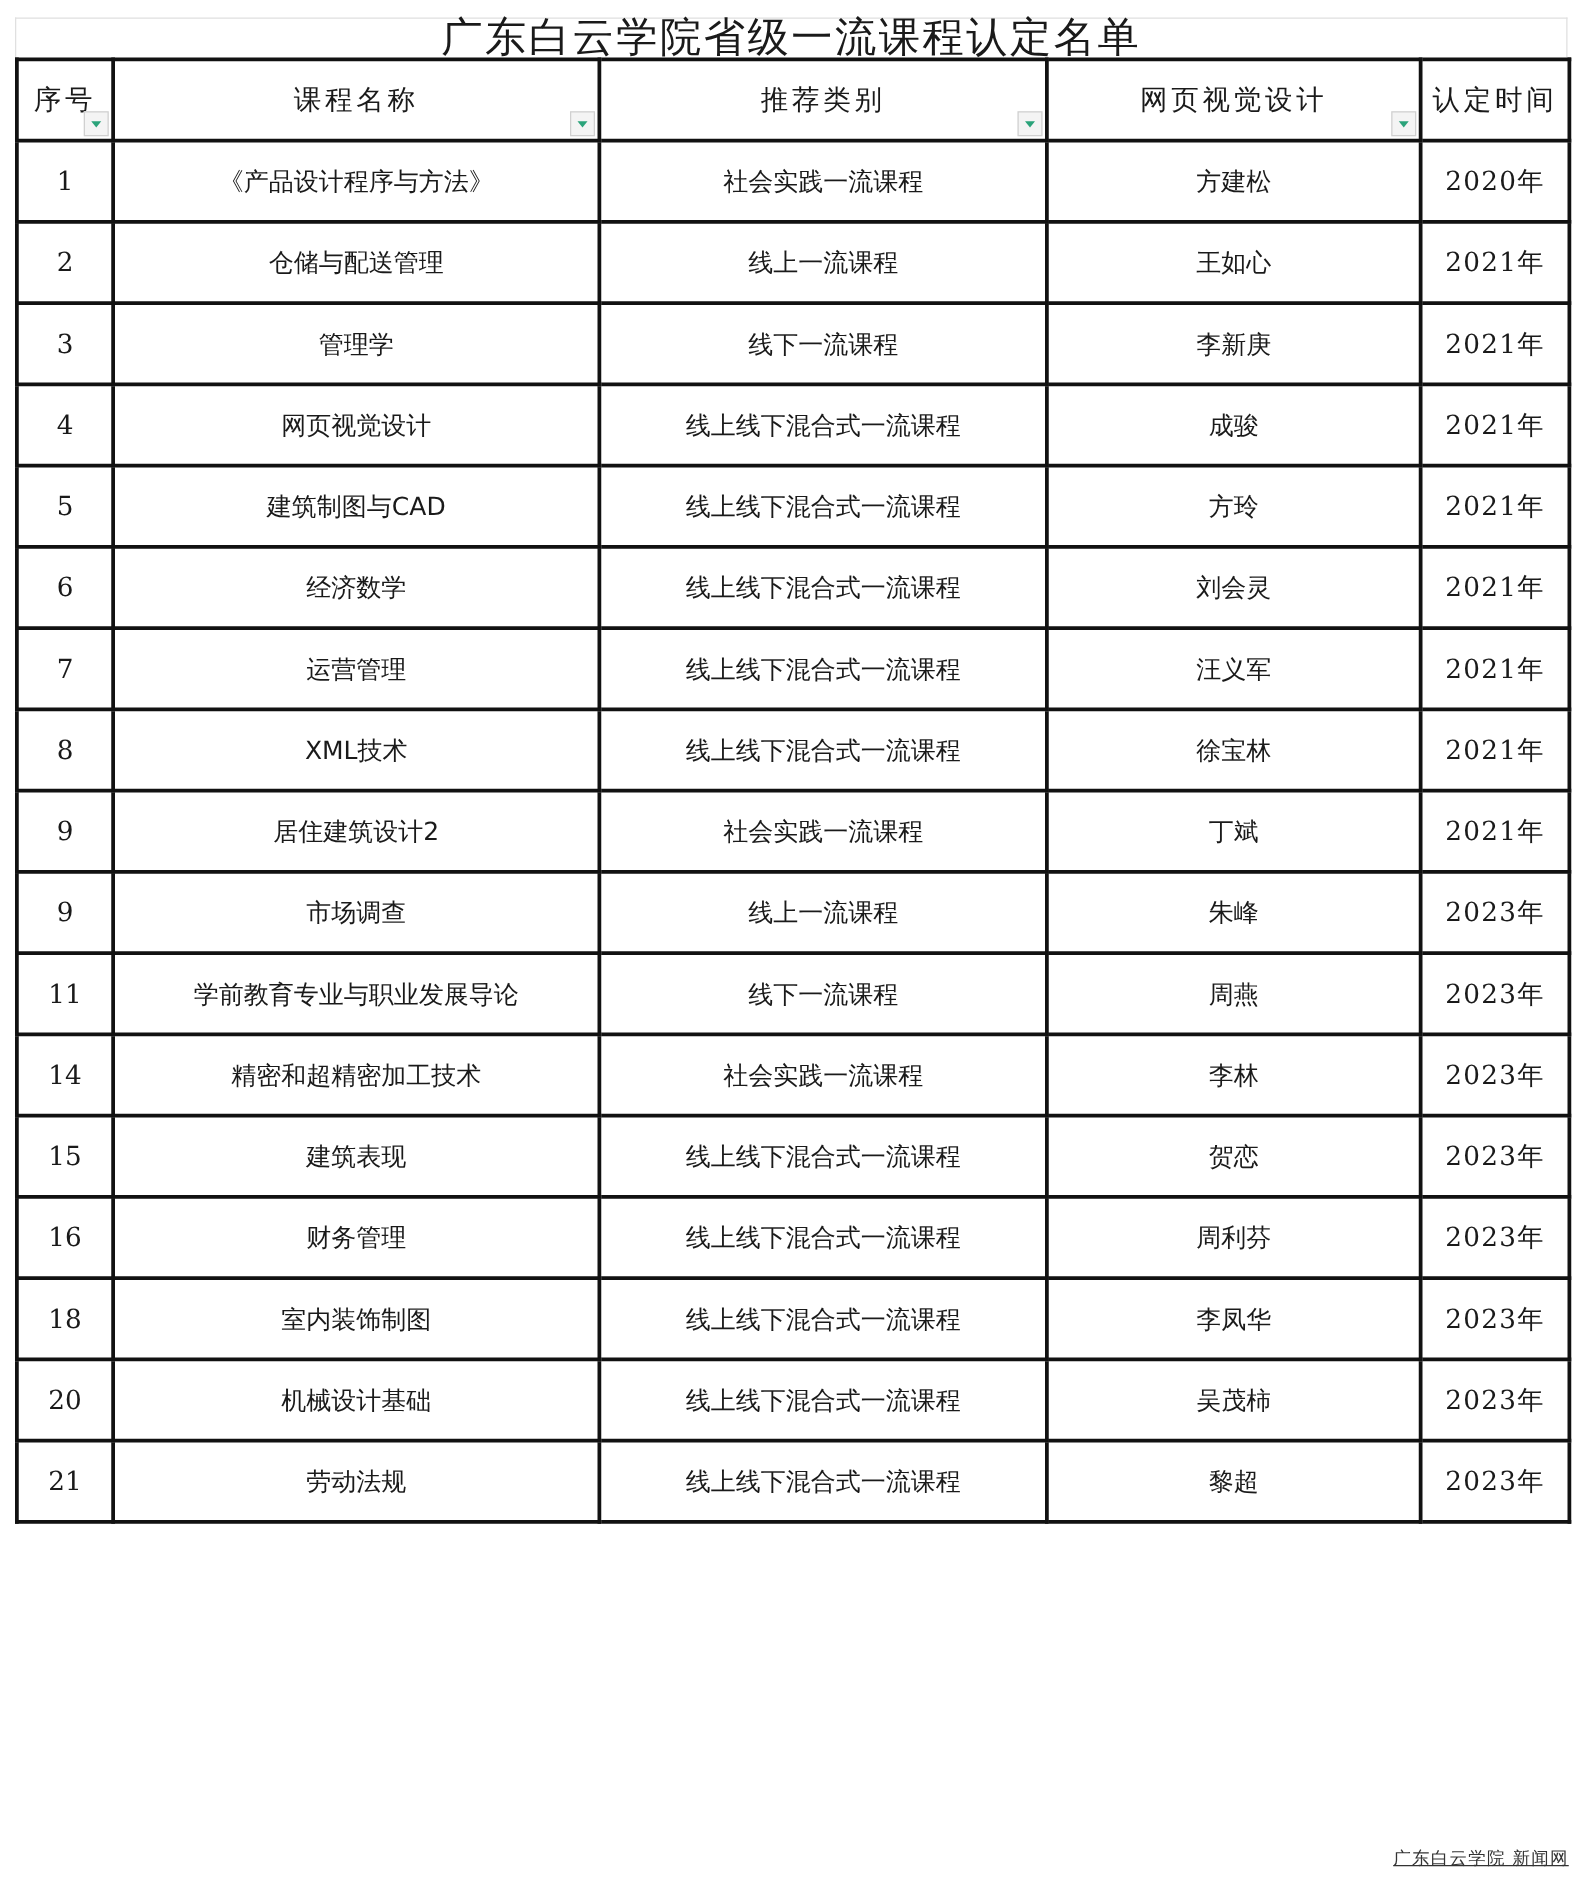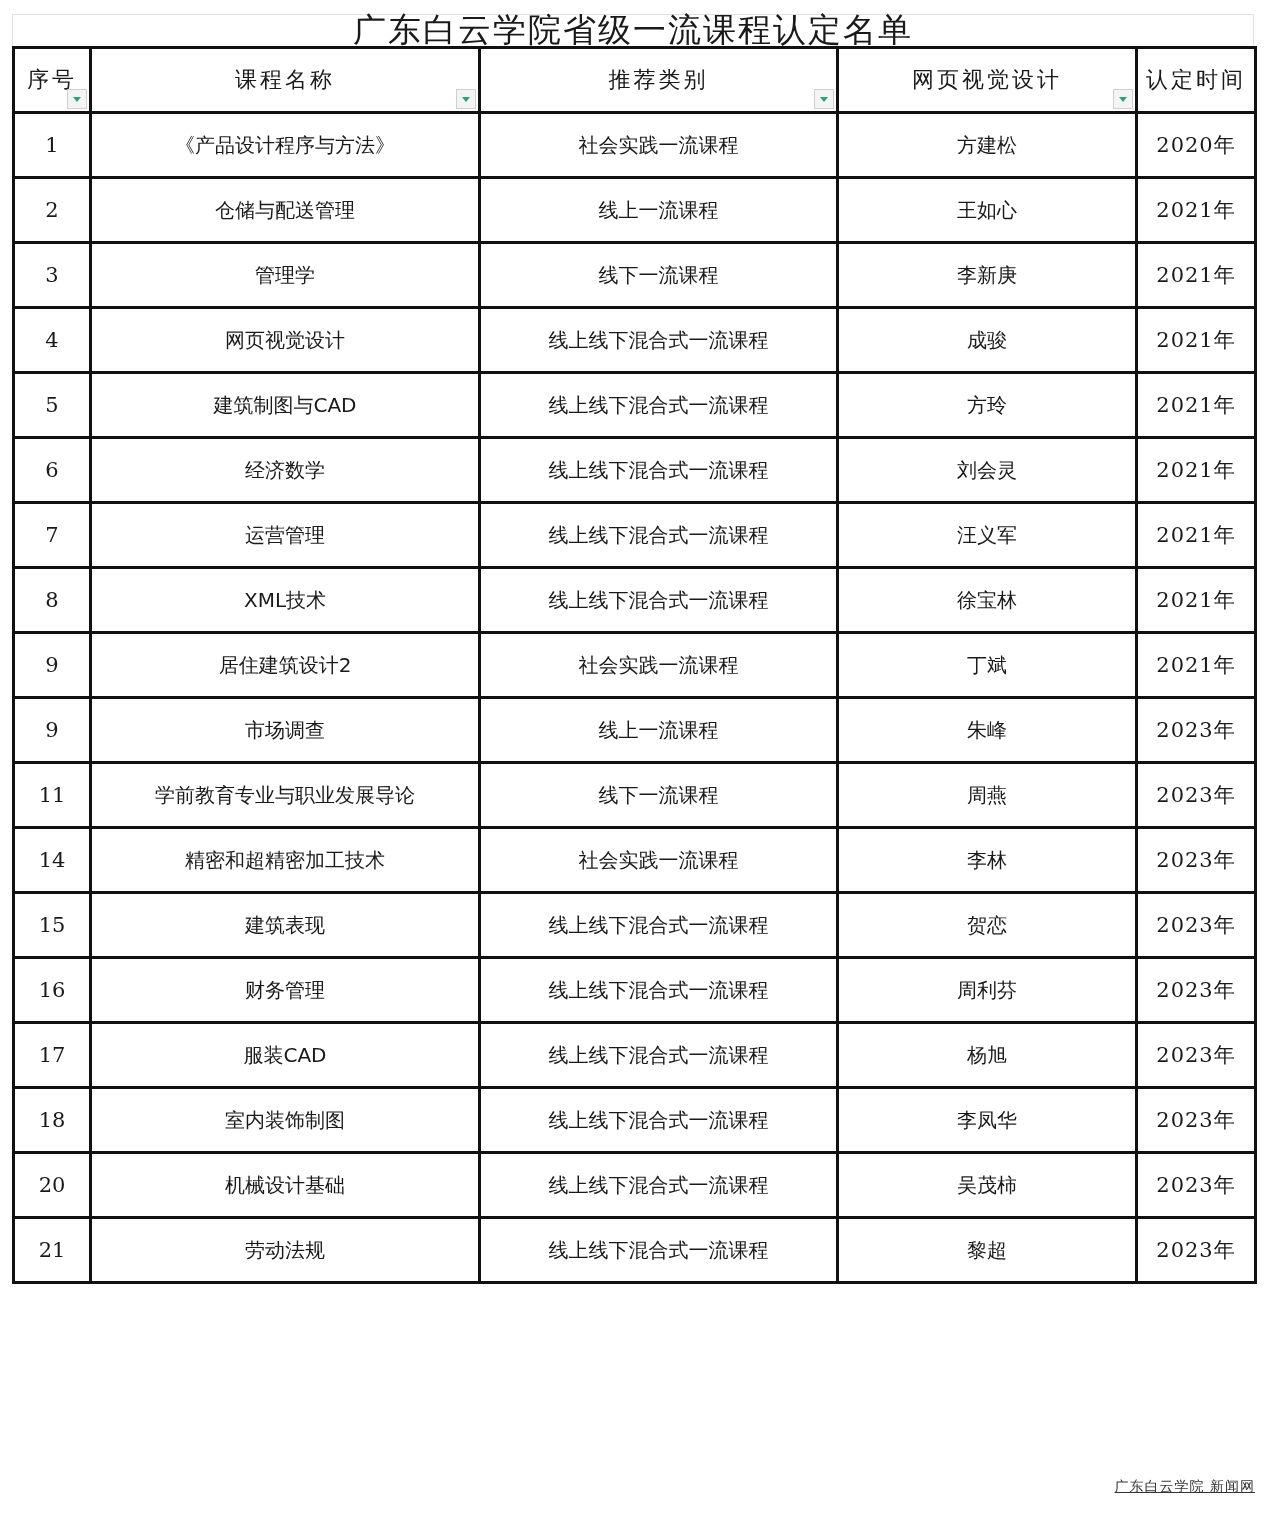--- a/index.html
+++ b/index.html
@@ -137,27 +137,20 @@
           <td class="year">2023年</td>
         </tr>
         <tr>
           <td class="num">16</td>
           <td>财务管理</td>
           <td>线上线下混合式一流课程</td>
           <td>周利芬</td>
           <td class="year">2023年</td>
         </tr>
         <tr>
-          <td class="num">17</td>
-          <td>服装CAD</td>
-          <td>线上线下混合式一流课程</td>
-          <td>杨旭</td>
-          <td class="year">2023年</td>
-        </tr>
-        <tr>
           <td class="num">18</td>
           <td>室内装饰制图</td>
           <td>线上线下混合式一流课程</td>
           <td>李凤华</td>
           <td class="year">2023年</td>
         </tr>
         <tr>
           <td class="num">20</td>
           <td>机械设计基础</td>
           <td>线上线下混合式一流课程</td>

